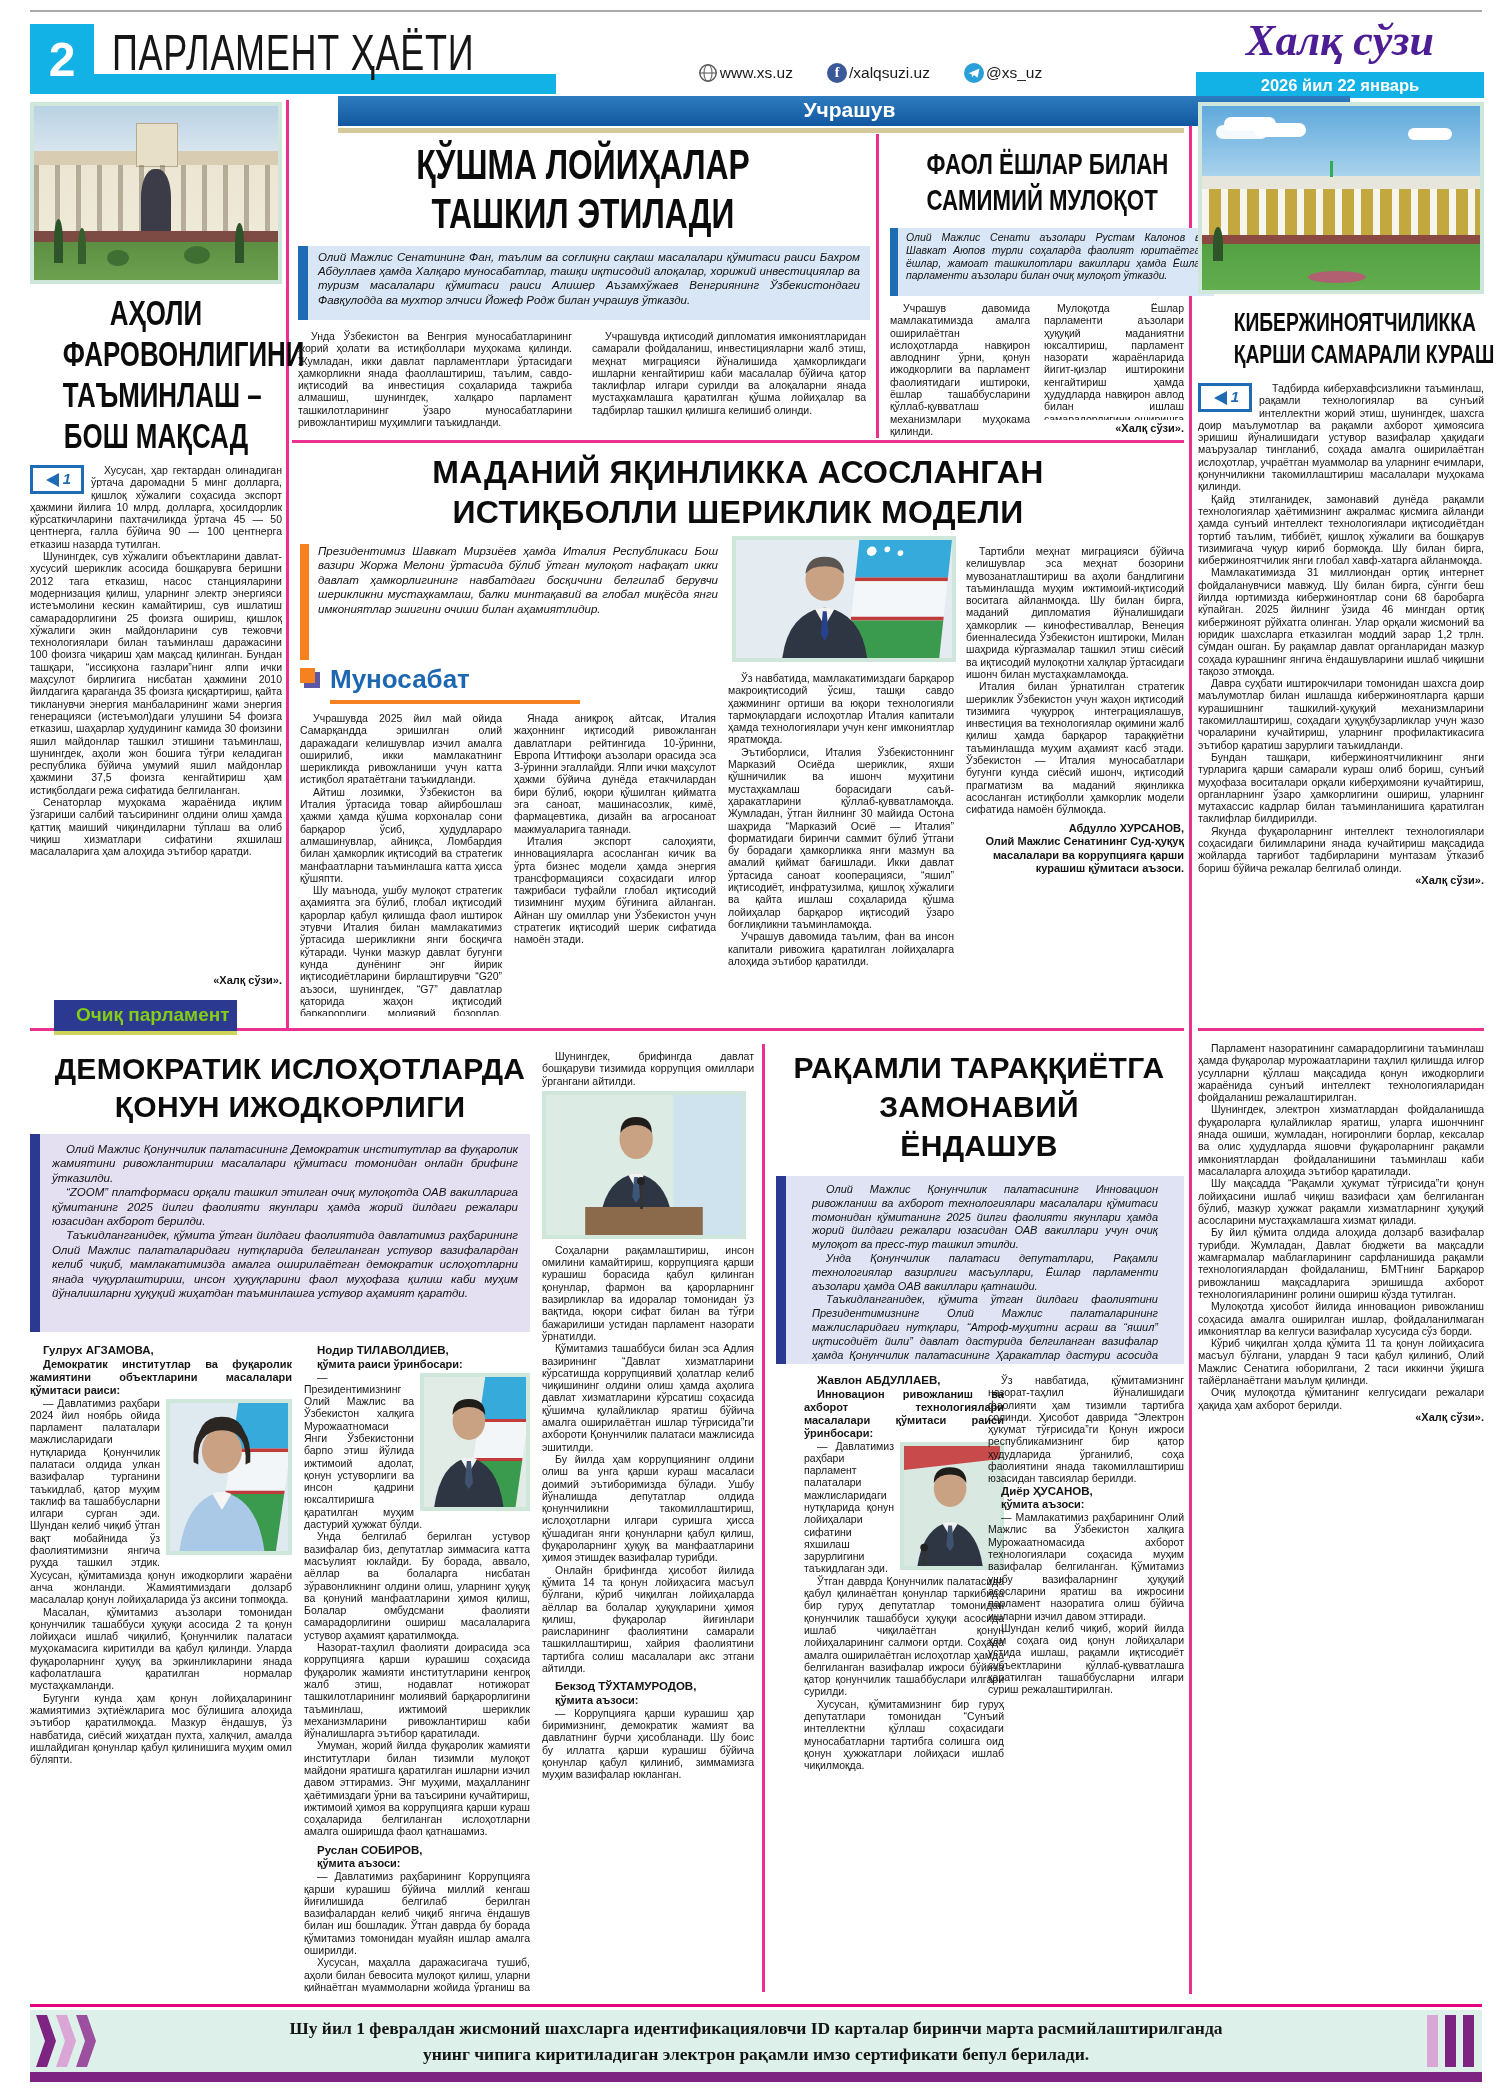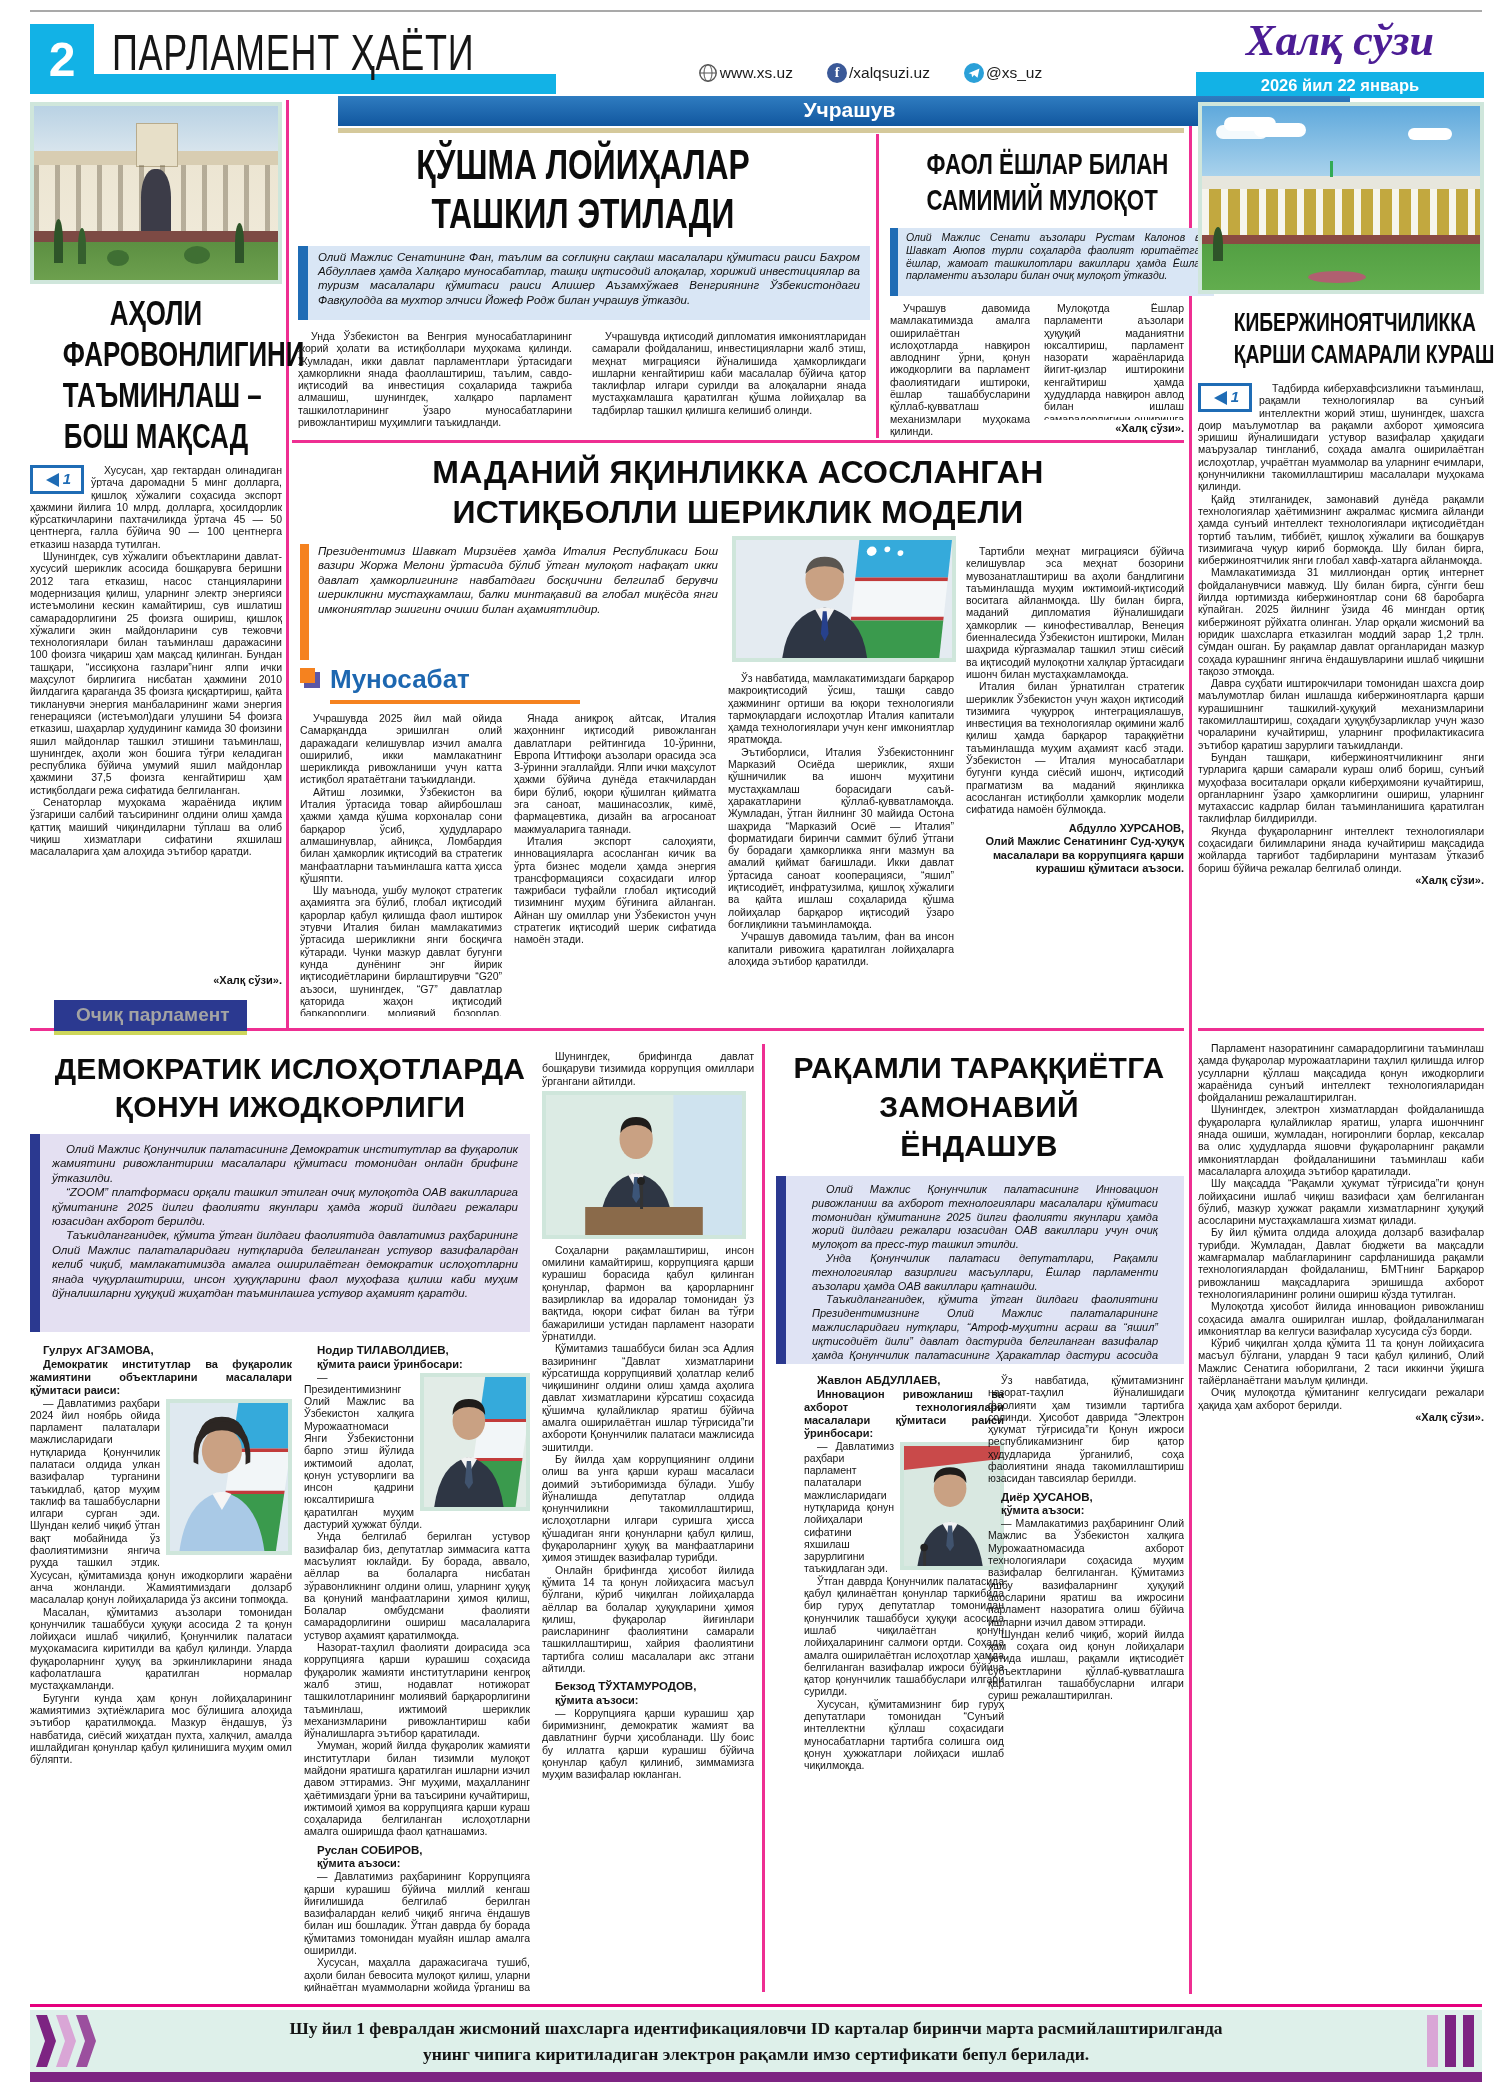--- a/index.html
+++ b/index.html
@@ -22,21 +22,21 @@
                margin:1px 7px 2px 0;display:flex;align-items:center;justify-content:center;gap:4px;}
   .cont-marker .arr{width:0;height:0;border:7px solid transparent;border-right:13px solid #1f6cb5;margin-left:-4px;}
   .cont-marker .num{color:#1f6cb5;font-weight:bold;font-size:15px;font-style:italic;}
   .photo{border:4px solid #cfe6db;box-sizing:border-box;overflow:hidden;background:#dde5ea;}
   .kicker-bar{background:linear-gradient(180deg,#2f7cc0 0%,#11579f 100%);}
   .kicker-label{color:#fff;font-weight:bold;font-size:21px;}
   .tan-line{background:#d5c99b;}
   .social-item{display:flex;align-items:center;gap:2px;font-size:15.5px;color:#1a1a1a;}
   .fb-ic{width:20px;height:20px;border-radius:50%;background:#3b5998;color:#fff;font-family:"Liberation Serif",serif;
          font-weight:bold;display:inline-flex;align-items:center;justify-content:center;font-size:14px;}
-  .olabel{background:#2b3990;color:#a3a3a3;font-weight:bold;font-size:19px;padding:4px 17px 5px 22px;
+  .olabel{background:#2b3990;color:#84cc16;font-weight:bold;font-size:19px;padding:4px 7px 5px 22px;
           border-bottom:4px solid #cdd65a;display:inline-block;}
   .mun-underline{background:#f5821f;height:4px;}
   .banner-main{position:relative;height:62px;background:#def0ea;border-bottom:10px solid #7d2482;}
   .chev{position:absolute;top:5px;width:20px;height:52px;clip-path:polygon(0 0,55% 0,100% 50%,55% 100%,0 100%,45% 50%);}
   .vbar{position:absolute;top:5px;width:11px;height:52px;}
   .banner-text{font-family:"Liberation Serif",serif;font-weight:bold;font-size:17.5px;line-height:26px;
                text-align:center;color:#141414;padding-top:5px;}
 </style>
 </head>
 <body>
@@ -389,21 +389,21 @@
         <p>— Давлатимиз раҳбари парламент палаталари мажлисларидаги нутқларида қонун лойиҳалари сифатини яхшилаш зарурлигини таъкидлаган эди.</p>
         <p>Ўтган даврда Қонунчилик палатасида қабул қилинаётган қонунлар таркибида бир гуруҳ депутатлар томонидан қонунчилик ташаббуси ҳуқуқи асосида ишлаб чиқилаётган қонун лойиҳаларининг салмоғи ортди. Соҳада амалга оширилаётган ислоҳотлар ҳамда белгиланган вазифалар ижроси бўйича қатор қонунчилик ташаббуслари илгари сурилди.</p>
         <p>Хусусан, қўмитамизнинг бир гуруҳ депутатлари томонидан “Сунъий интеллектни қўллаш соҳасидаги муносабатларни тартибга солишга оид қонун ҳужжатлари лойиҳаси ишлаб чиқилмоқда.</p>
       </div>
   </div>
 
   <div class="abs body-text" style="left:988px;top:1374px;width:196px;height:618px;">
     <div>
         <p>Ўз навбатида, қўмитамизнинг назорат-таҳлил йўналишидаги фаолияти ҳам тизимли тартибга солинди. Ҳисобот даврида “Электрон ҳукумат тўғрисида”ги Қонун ижроси республикамизнинг бир қатор ҳудудларида ўрганилиб, соҳа фаолиятини янада такомиллаштириш юзасидан тавсиялар берилди.</p>
       </div>
-    <p class="speaker-name" style="margin-top:6px;">Диёр ҲУСАНОВ,</p>
+    <p class="speaker-name" style="">Диёр ҲУСАНОВ,</p>
     <p class="speaker-title">қўмита аъзоси:</p>
     <div>
         <p>— Мамлакатимиз раҳбарининг Олий Мажлис ва Ўзбекистон халқига Мурожаатномасида ахборот технологиялари соҳасида муҳим вазифалар белгиланган. Қўмитамиз ушбу вазифаларнинг ҳуқуқий асосларини яратиш ва ижросини парламент назоратига олиш бўйича ишларни изчил давом эттиради.</p>
         <p>Шундан келиб чиқиб, жорий йилда ҳам соҳага оид қонун лойиҳалари устида ишлаш, рақамли иқтисодиёт субъектларини қўллаб-қувватлашга қаратилган ташаббусларни илгари суриш режалаштирилган.</p>
       </div>
   </div>
 
   <div class="abs body-text" style="left:1198px;top:1042px;width:286px;height:950px;">
     <div>
         <p>Парламент назоратининг самарадорлигини таъминлаш ҳамда фуқаролар мурожаатларини таҳлил қилишда илғор усулларни қўллаш мақсадида қонун ижодкорлиги жараёнида сунъий интеллект технологияларидан фойдаланиш режалаштирилган.</p>

